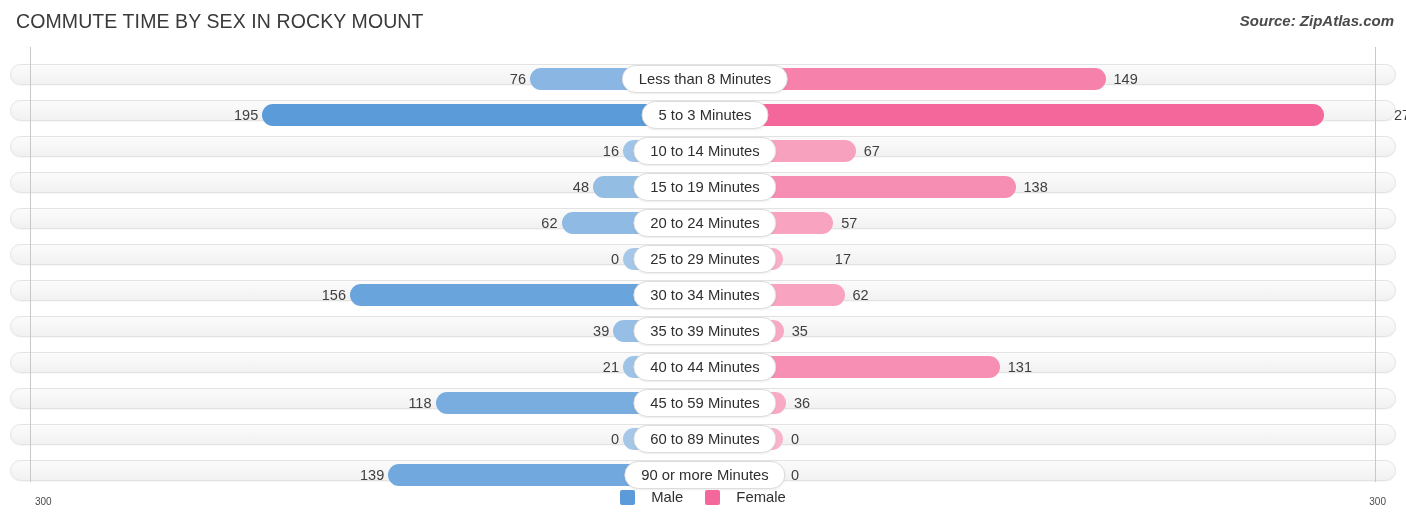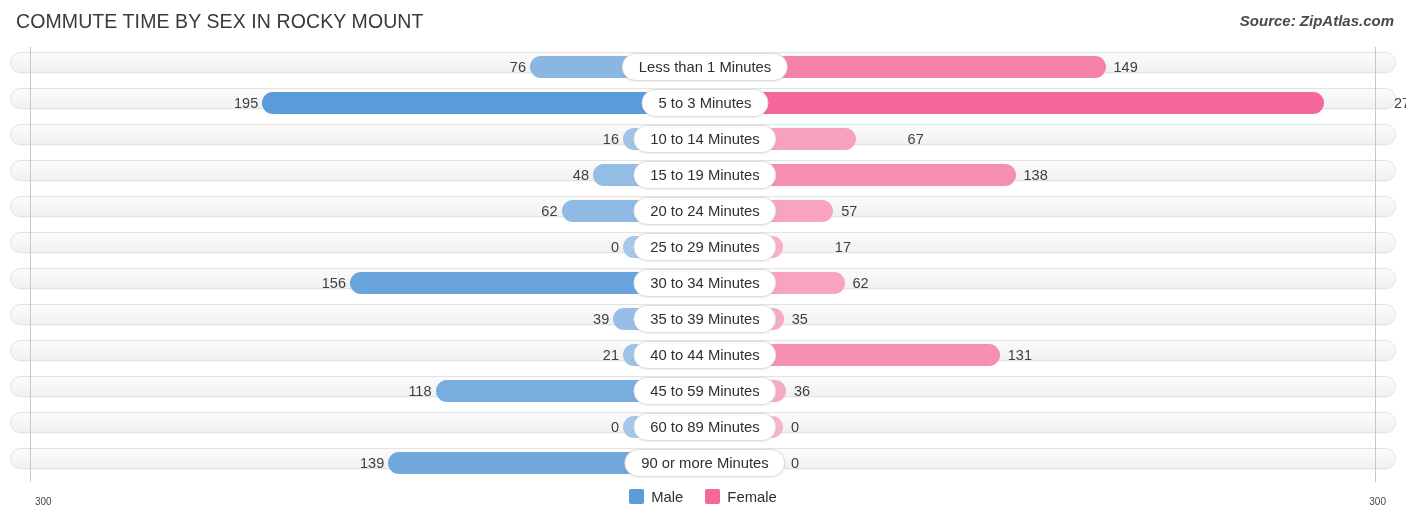--- a/index.html
+++ b/index.html
@@ -64,20 +64,21 @@
   }
   .axis-line.left  { left: 30px; }
   .axis-line.right { left: 1375px; }
 
   
   .row {
     position: absolute;
     left: 10px;
     width: 1386px;
     height: 21px;
+    margin-top: 12px;
   }
   .track {
     position: absolute;
     inset: 0;
     border: 1px solid #e3e3e3;
     border-radius: 15px;
     background: linear-gradient(to bottom, #fbfbfb 0%, #f6f6f6 55%, #f1f1f1 100%);
     box-shadow: 0 1px 1px rgba(0,0,0,0.035);
   }
 
@@ -148,21 +149,22 @@
     position: absolute;
     left: 0; right: 0;
     top: 7px;
     display: flex;
     justify-content: center;
     align-items: center;
     gap: 22px;
   }
   .legend-item {
     display: flex;
-    gap: 7px;
+    align-items: center;
+    gap: 16px;
     font-size: 14.8px;
     color: #2f2f2f;
   }
   .swatch {
     width: 15px; height: 15px;
     border-radius: 2px;
     display: inline-block;
   }
 </style>
 </head>
@@ -177,36 +179,36 @@
 
   <div class="plot" id="plot">
     <div class="axis-line left"></div>
     <div class="axis-line right"></div>
   <div class="row" style="top: 5px;">
         <div class="track"></div>
         <div class="bar male" style="width: 171px; background: rgb(137, 182, 226);"></div>
         <div class="bar female" style="width: 400.5px; background: rgb(246, 130, 172);"></div>
         <div class="vlabel male" style="left: 458px; width: 58px;">76</div>
         <div class="vlabel female" style="left: 1103.5px; width: 60px;">149</div>
-        <div class="pill">Less than 1 Minutes</div>
+        <div class="pill">Less than 8 Minutes</div>
       </div>
       <div class="row" style="top: 41px;">
         <div class="track"></div>
         <div class="bar male" style="width: 438.75px; background: rgb(91, 155, 217);"></div>
         <div class="bar female" style="width: 618.75px; background: rgb(244, 103, 155);"></div>
         <div class="vlabel male" style="left: 190.25px; width: 58px;">195</div>
         <div class="vlabel female" style="left: 1384px; width: 60px;">275</div>
         <div class="pill">5 to 3 Minutes</div>
       </div>
       <div class="row" style="top: 77px;">
         <div class="track"></div>
         <div class="bar male" style="width: 78px; background: rgb(160, 196, 231);"></div>
         <div class="bar female" style="width: 150.75px; background: rgb(248, 161, 191);"></div>
         <div class="vlabel male" style="left: 551px; width: 58px;">16</div>
-        <div class="vlabel female" style="left: 853.75px; width: 60px; text-align: right;">67</div>
+        <div class="vlabel female" style="left: 853.75px; width: 60px;">67</div>
         <div class="pill">10 to 14 Minutes</div>
       </div>
       <div class="row" style="top: 113px;">
         <div class="track"></div>
         <div class="bar male" style="width: 108px; background: rgb(148, 189, 228);"></div>
         <div class="bar female" style="width: 310.5px; background: rgb(246, 141, 179);"></div>
         <div class="vlabel male" style="left: 521px; width: 58px;">48</div>
         <div class="vlabel female" style="left: 1013.5px; width: 60px;">138</div>
         <div class="pill">15 to 19 Minutes</div>
       </div>

